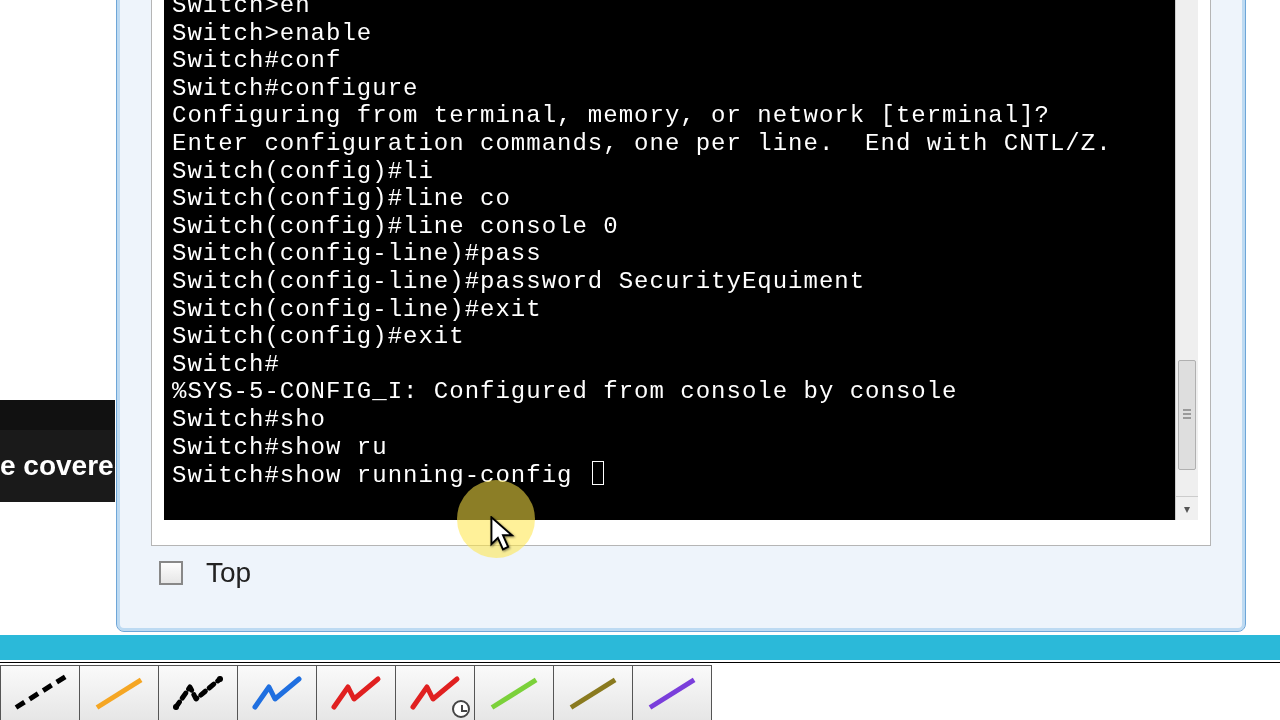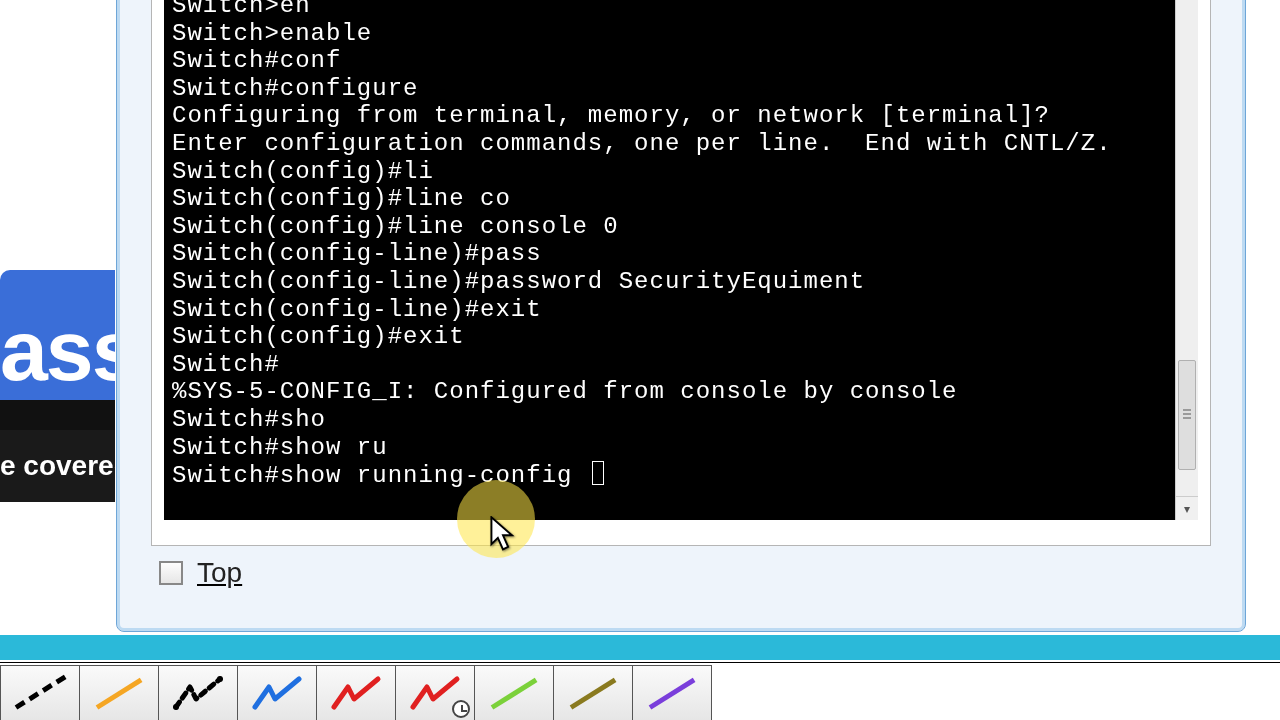--- a/index.html
+++ b/index.html
@@ -25,21 +25,21 @@
 
   
   .scrollbar { position: absolute; right: 12px; top: 0; width: 23px; bottom: 25px; background: #f0f0f0; border-left: 1px solid #ccc; }
   .scroll-track { position: absolute; top: 0; bottom: 24px; left: 0; right: 0; background: #efefef; }
   .scroll-thumb { position: absolute; left: 2px; right: 2px; top: 368px; height: 110px; background: #dedede; border: 1px solid #b0b0b0; border-radius: 2px; }
   .thumb-grip { position: absolute; left: 4px; right: 4px; top: 50%; transform: translateY(-50%); height: 12px; }
   .thumb-grip div { height: 2px; background: #9a9a9a; margin-bottom: 2px; }
   .scroll-btn-down { position: absolute; left: 0; right: 0; bottom: 0; height: 24px; background: #f0f0f0; border-top: 1px solid #ccc; display: flex; align-items: center; justify-content: center; color: #555; font-size: 12px; }
 
   
-  .top-row { position: absolute; left: 42px; top: 566px; display: flex; align-items: center; gap: 14px; text-decoration: underline; }
+  .top-row { position: absolute; left: 42px; top: 566px; display: flex; align-items: center; gap: 23px; }
   .checkbox { width: 24px; height: 24px; border: 2px solid #888; background: linear-gradient(#fdfdfd, #e6e6e6); }
   .top-label { font-size: 28px; color: #222; font-family: Tahoma, sans-serif; }
 
   
   .mouse-cursor { position: absolute; width: 26px; height: 36px; z-index: 20; pointer-events: none; }
   .mouse-cursor svg { width: 100%; height: 100%; filter: drop-shadow(1px 1px 1px rgba(0,0,0,0.5)); }
 
   
   .toolbar { position: absolute; left: 0; bottom: 0; width: 1280px; height: 58px; background: #fff; z-index: 6; border-top: 1px solid #000; display: flex; align-items: stretch; }
   .tool-btn { width: 80px; height: 56px; margin-top: 2px; margin-left: -1px; border: 1px solid #555; background: linear-gradient(#fafafa, #e6e6e6); display: flex; align-items: center; justify-content: center; position: relative; }
@@ -62,21 +62,20 @@
 
   .clock-badge { position:absolute; right:4px; bottom:2px; width:18px; height:18px; border:2px solid #444; border-radius:50%; background:#fff; }
   .clock-badge::before { content:""; position:absolute; left:7px; top:3px; width:2px; height:6px; background:#444; }
   .clock-badge::after  { content:""; position:absolute; left:7px; top:8px; width:6px; height:2px; background:#444; }
 
 </style>
 </head>
 <body>
 
 <div class="bg-layer">
-  <div class="bg-blue-bar">ass</div>
   <div class="bg-dark-line"></div>
   <div class="bg-dark-box">e covered</div>
   <div class="bg-teal-bar"></div>
 </div>
 
 <div class="window">
   <div class="window-inner">
 
     <div class="terminal-wrap">
       <div class="terminal" id="terminal"><span class="line">Switch&gt;en</span><span class="line">Switch&gt;enable</span><span class="line">Switch#conf</span><span class="line">Switch#configure</span><span class="line">Configuring from terminal, memory, or network [terminal]?</span><span class="line">Enter configuration commands, one per line.  End with CNTL/Z.</span><span class="line">Switch(config)#li</span><span class="line">Switch(config)#line co</span><span class="line">Switch(config)#line console 0</span><span class="line">Switch(config-line)#pass</span><span class="line">Switch(config-line)#password SecurityEquiment</span><span class="line">Switch(config-line)#exit</span><span class="line">Switch(config)#exit</span><span class="line">Switch#</span><span class="line">%SYS-5-CONFIG_I: Configured from console by console</span><span class="line"></span><span class="line">Switch#sho</span><span class="line">Switch#show ru</span><span class="line">Switch#show running-config <span class="term-cursor"></span></span></div>

